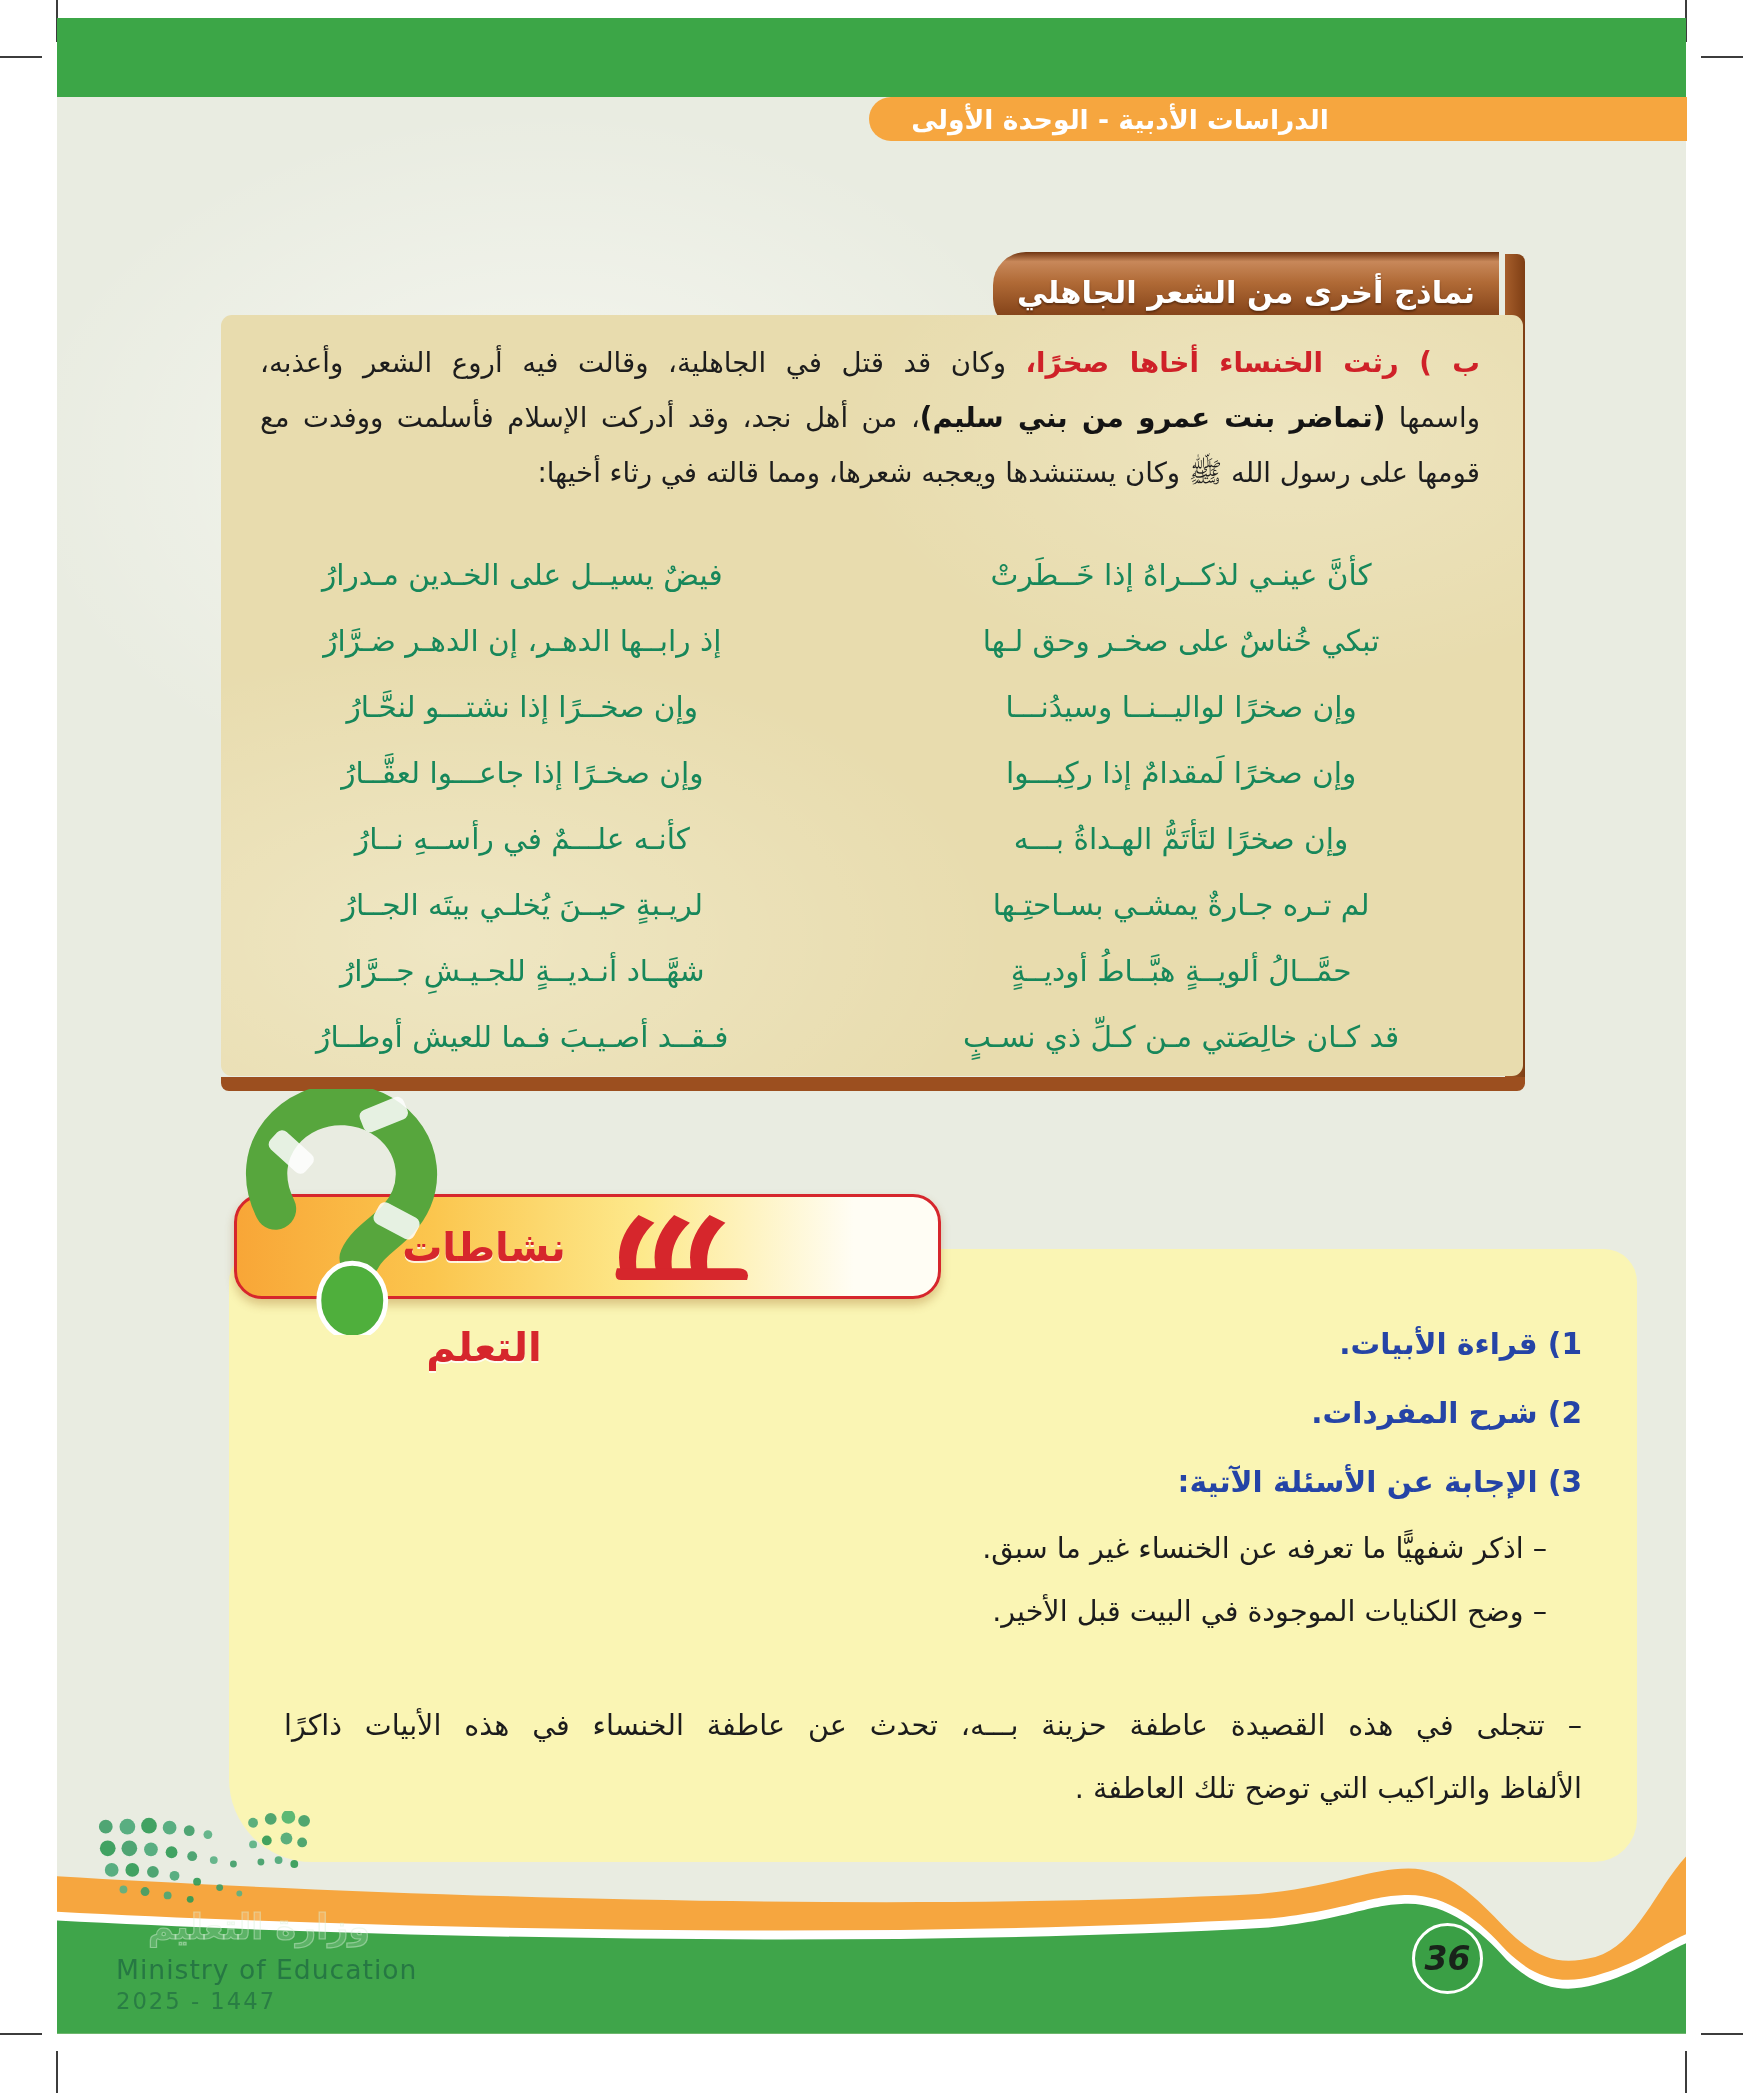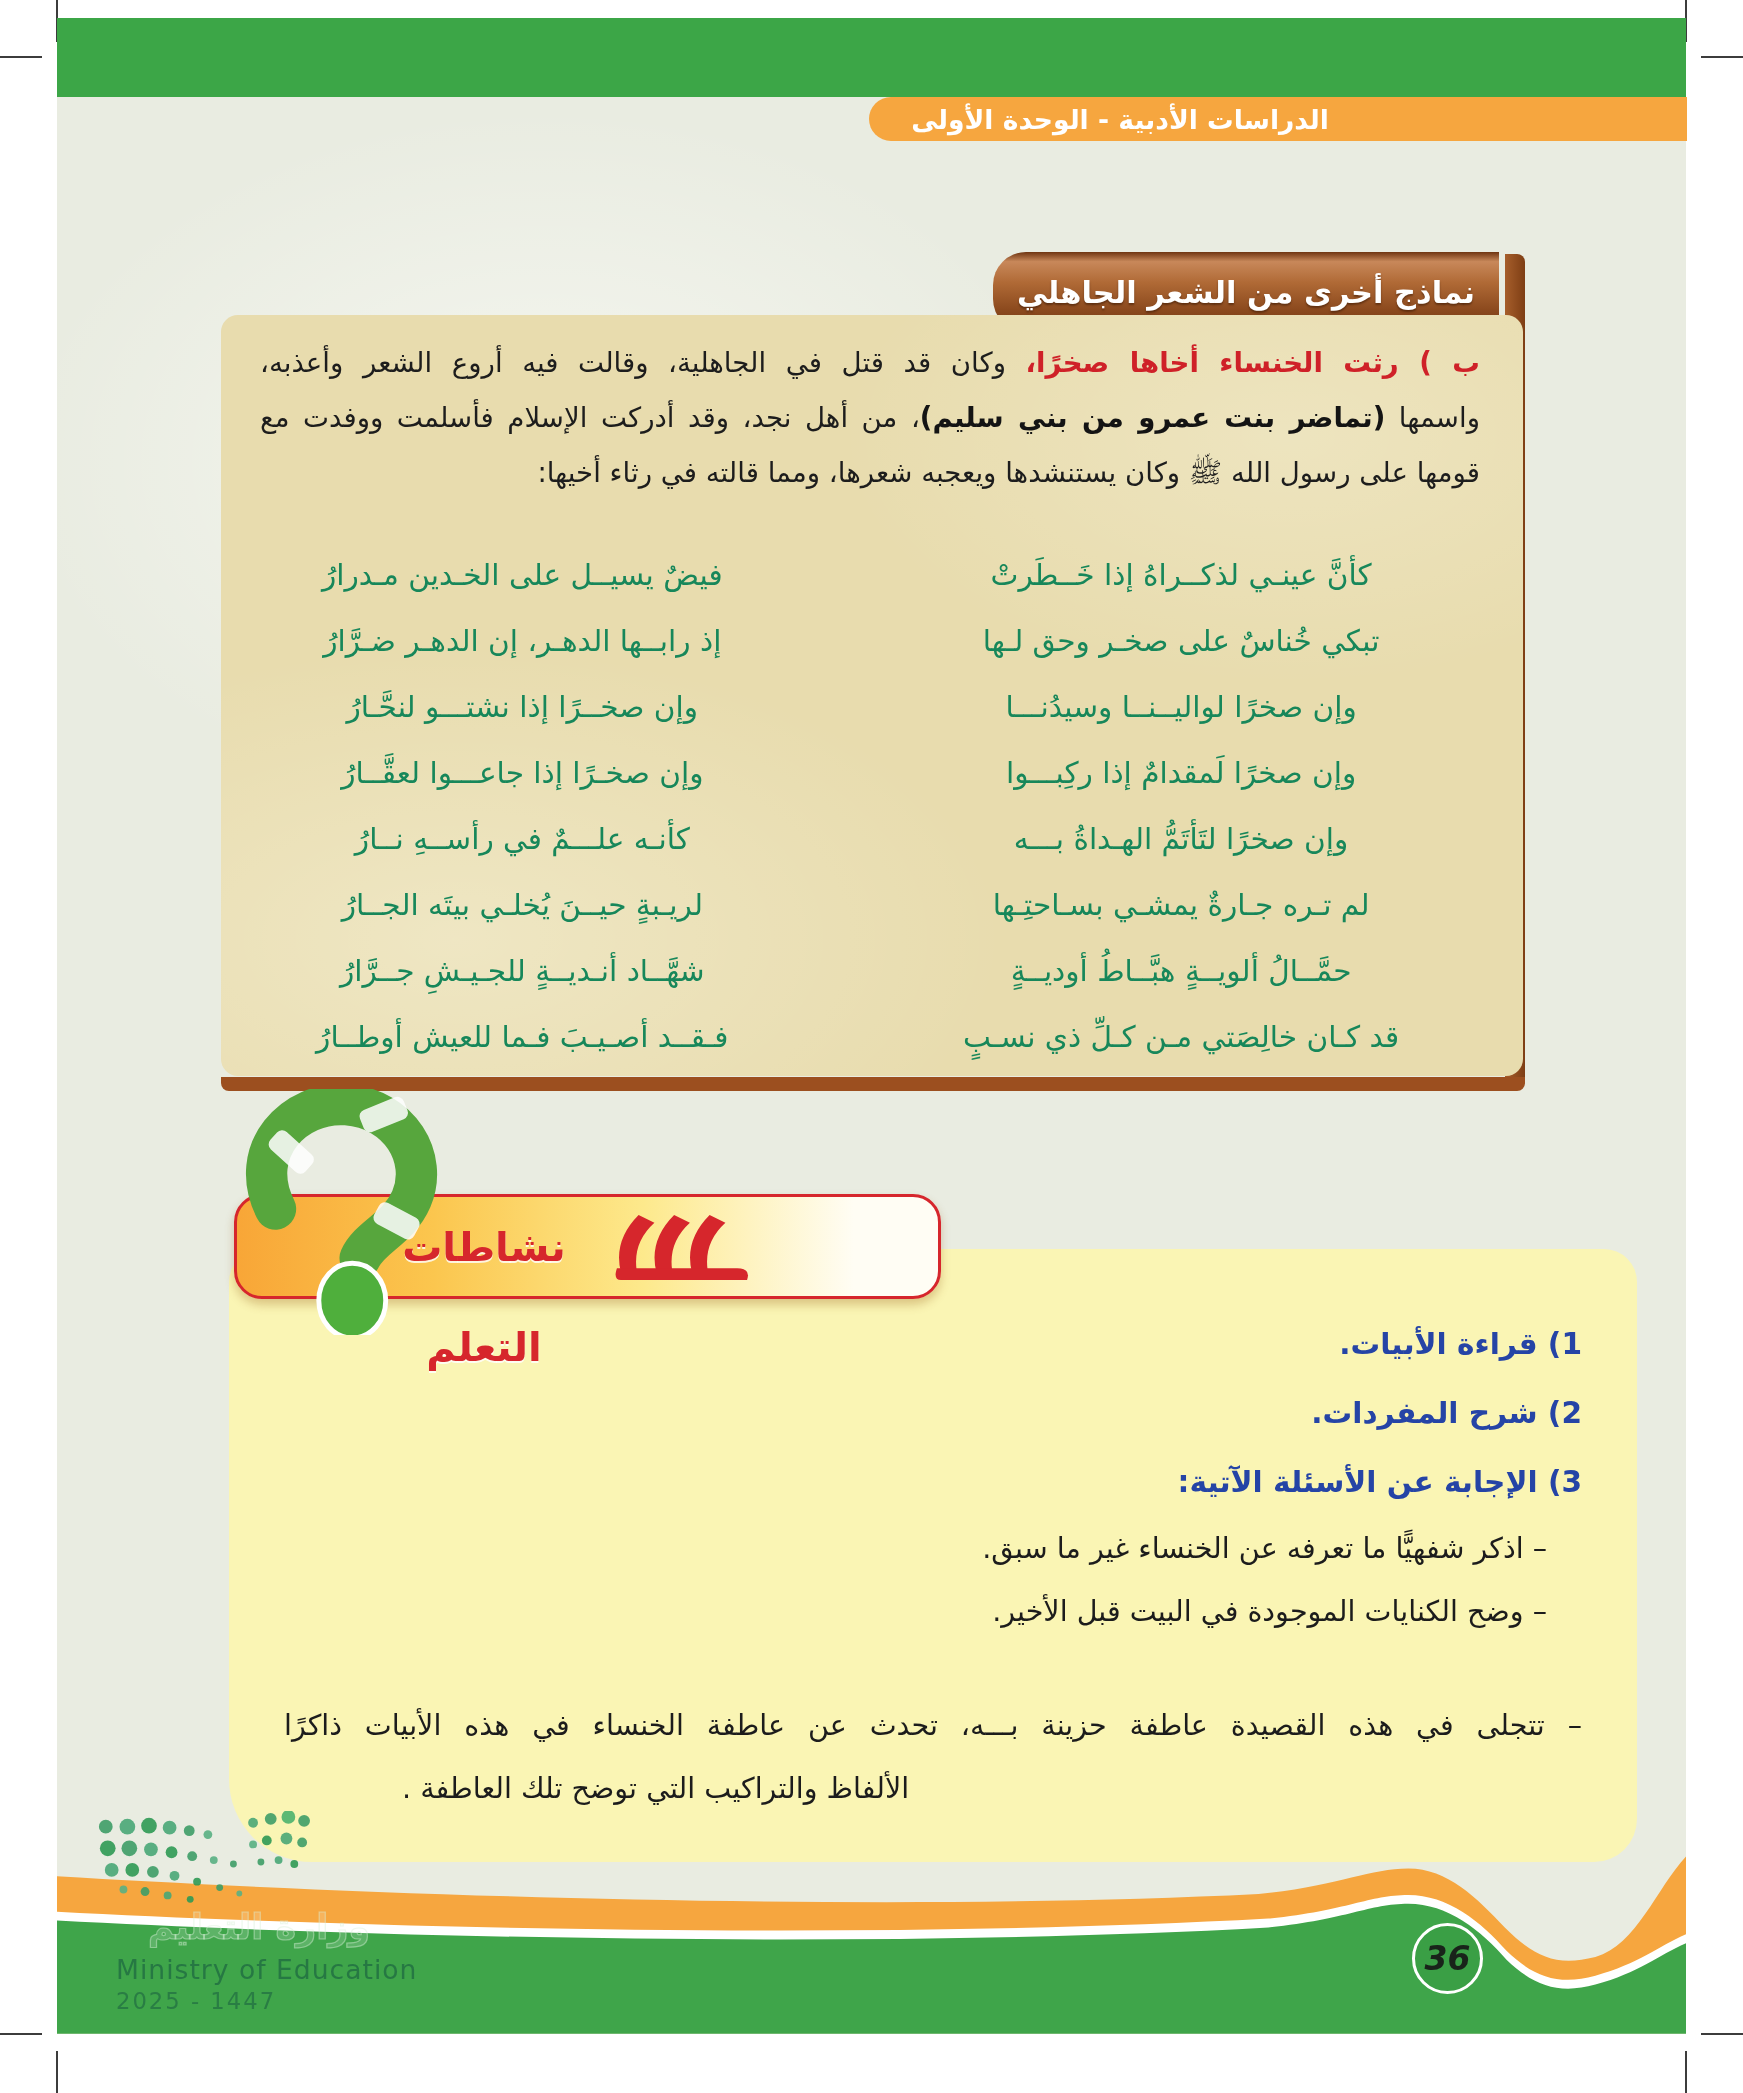--- a/index.html
+++ b/index.html
@@ -24,21 +24,21 @@
   
   .title-banner{left:993px;top:252px;width:506px;height:80px;border-radius:33px 0 0 33px;
     background:linear-gradient(180deg,#6f3512 0%,#c8885a 12%,#b06a36 38%,#8c4a1e 72%,#733a14 100%);
     display:flex;align-items:center;justify-content:center;}
   .title-banner span{color:#fff;font-weight:bold;font-size:30.5px;direction:rtl;
     text-shadow:0 2px 2px rgba(60,25,5,.55);}
   .side-stripe{left:1505px;top:254px;width:19.7px;height:835px;border-radius:0 7.9px 7.9px 0;
     background:linear-gradient(90deg,#a65e2b,#7e3e14);}
 
   
-  .poem-panel{left:221px;top:315px;width:1302px;height:761px;border-radius:17px;
+  .poem-panel{left:221px;top:315px;width:1302px;height:761px;border-radius:11px;
     background:
       radial-gradient(ellipse 887px 473px at 18% 82%, rgba(255,255,244,.30), transparent 62%),
       radial-gradient(ellipse 749px 414px at 82% 16%, rgba(255,255,244,.24), transparent 60%),
       #e8dcae;}
   .panel-strip{left:221px;top:1077px;width:1304px;height:13.8px;background:#9c4f1f;border-radius:0 0 7.9px 7.9px;}
 
   .intro{position:absolute;right:43px;left:39px;top:19.7px;direction:rtl;color:#1d1d1d;
     font-size:27.6px;line-height:55px;}
   .intro .jline{text-align:justify;text-align-last:justify;}
   .intro .rline{text-align:right;}
@@ -53,21 +53,21 @@
   .ajz{width:43%;text-align:center;}
 
   
   .yellow-panel{left:229px;top:1249px;width:1408px;height:613px;background:#faf5b4;
     border-radius:33px 33px 43px 83px;}
   .act-content{position:absolute;right:55px;left:55px;top:61px;direction:rtl;}
   .act-item{color:#2544a6;font-weight:bold;font-size:29.6px;line-height:69px;text-align:right;}
   .act-sub{color:#1c1c1c;font-size:28.6px;line-height:63px;text-align:right;padding-right:35px;}
   .closing{margin-top:51px;color:#1c1c1c;font-size:28.6px;line-height:63px;}
   .closing .l1{text-align:justify;text-align-last:justify;}
-  .closing .l2{text-align:left;padding-left:118px;}
+  .closing .l2{text-align:right;padding-left:118px;}
 
   .act-banner{left:234px;top:1194px;width:701px;height:99px;border:3.9px solid #d6262c;border-radius:28px;
     background:linear-gradient(90deg,#f8a637 0%,#fbc64e 28%,#fde98c 58%,#fffdf4 88%);
     box-shadow:0 5.9px 9.9px rgba(150,90,20,.30);}
   .act-banner-title{position:absolute;left:116px;top:0;width:262px;height:99px;line-height:100px;
     text-align:center;color:#d6262c;font-weight:bold;font-size:40px;direction:rtl;
     text-shadow:0 2px 0 rgba(255,255,255,.8);}
 
   
   .page-circle{left:1412px;top:1923px;width:65px;height:65px;border:3.9px solid #ffffff;border-radius:50%;

